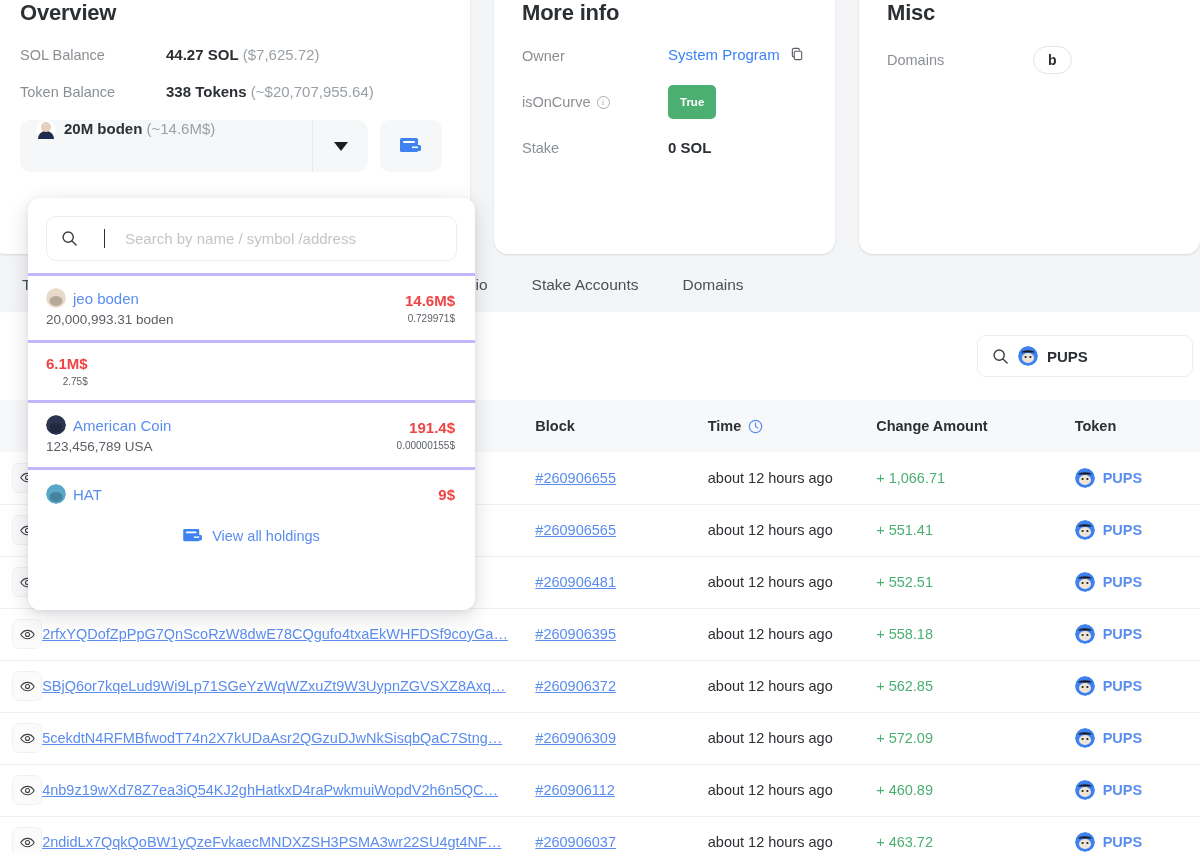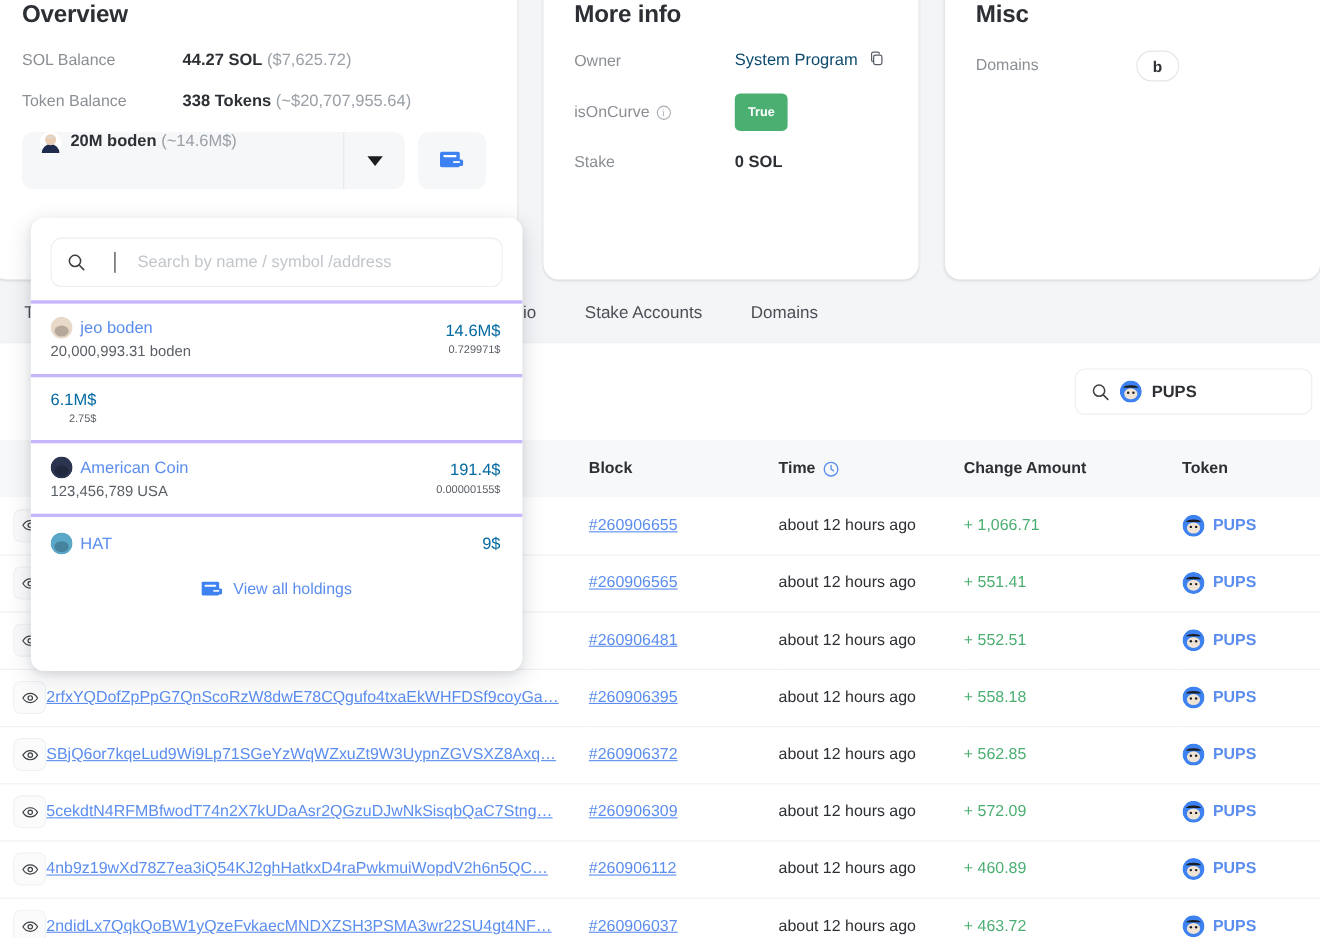--- a/index.html
+++ b/index.html
@@ -34,21 +34,21 @@
   }
 
   .kv-row { display: flex; align-items: center; margin-bottom: 20px; }
   .kv-label {
     color: #8b8f94; font-size: 14.5px; width: 146px; flex: none;
     display: flex; align-items: center; gap: 6px;
   }
   .kv-value { font-size: 15px; color: #2c2f33; }
   .kv-value b { font-weight: bold; }
   .muted { color: #9aa0a6; font-weight: normal; }
-  .link { color: #0c4a6e; text-decoration: none; }
+  .link { color: #3b82f6; text-decoration: none; }
 
   .info-circle {
     display: inline-block; width: 13px; height: 13px; border-radius: 50%;
     border: 1.2px solid #a7acb1; color: #a7acb1; font-size: 9px;
     line-height: 11px; text-align: center; font-family: "Liberation Serif", serif;
   }
   .copy-ico { display:inline-block; vertical-align: middle; margin-left: 6px; }
   .badge-true {
     display: inline-block; background: #4caf72; color: #fff;
     font-size: 11.5px; font-weight: bold; padding: 11px 12px; border-radius: 5px;
@@ -162,21 +162,21 @@
     padding: 12px 20px 13px 18px; border-top: 3px solid #c4b5fd;
     display: flex; align-items: center;
   }
   .dd-item.no-sub { padding-top: 14px; padding-bottom: 14px; }
   .dd-left { flex: 1; min-width: 0; }
   .dd-right { text-align: right; }
   .dd-name {
     color: #5b8def; font-size: 15px; display: flex; align-items: center; gap: 7px;
   }
   .dd-sub { color: #5a5f65; font-size: 13.5px; margin-top: 4px; }
-  .dd-usd { font-size: 15px; font-weight: normal; color: #0369a1; }
+  .dd-usd { font-size: 15px; font-weight: bold; color: #ef4444; }
   .dd-price { font-size: 10px; color: #5a5f65; margin-top: 4px; }
   .dd-footer {
     display: flex; align-items: center; justify-content: center; gap: 9px;
     padding: 10px 0 16px 0;
   }
   .dd-footer-text { color: #5b8def; font-size: 14.5px; }
 </style>
 </head>
 <body>
 

